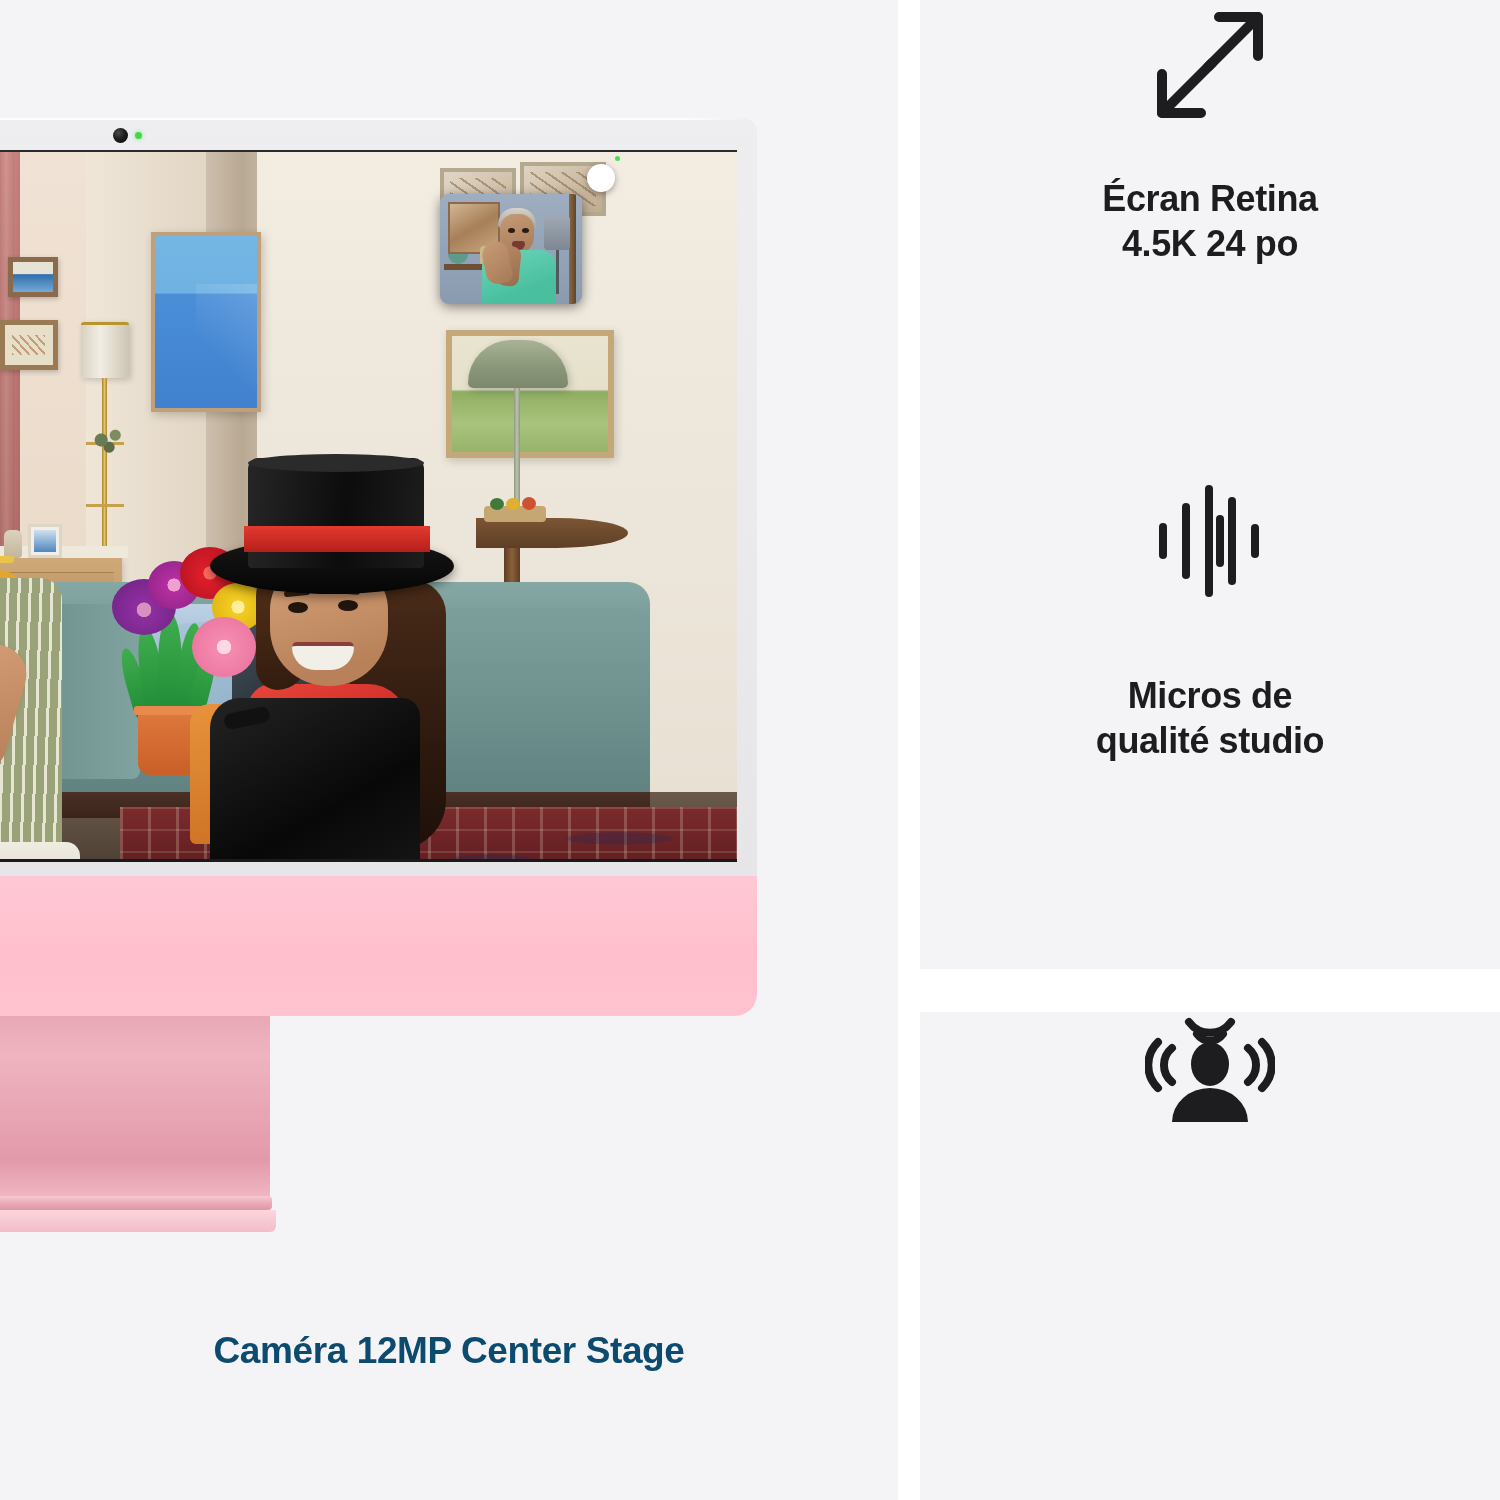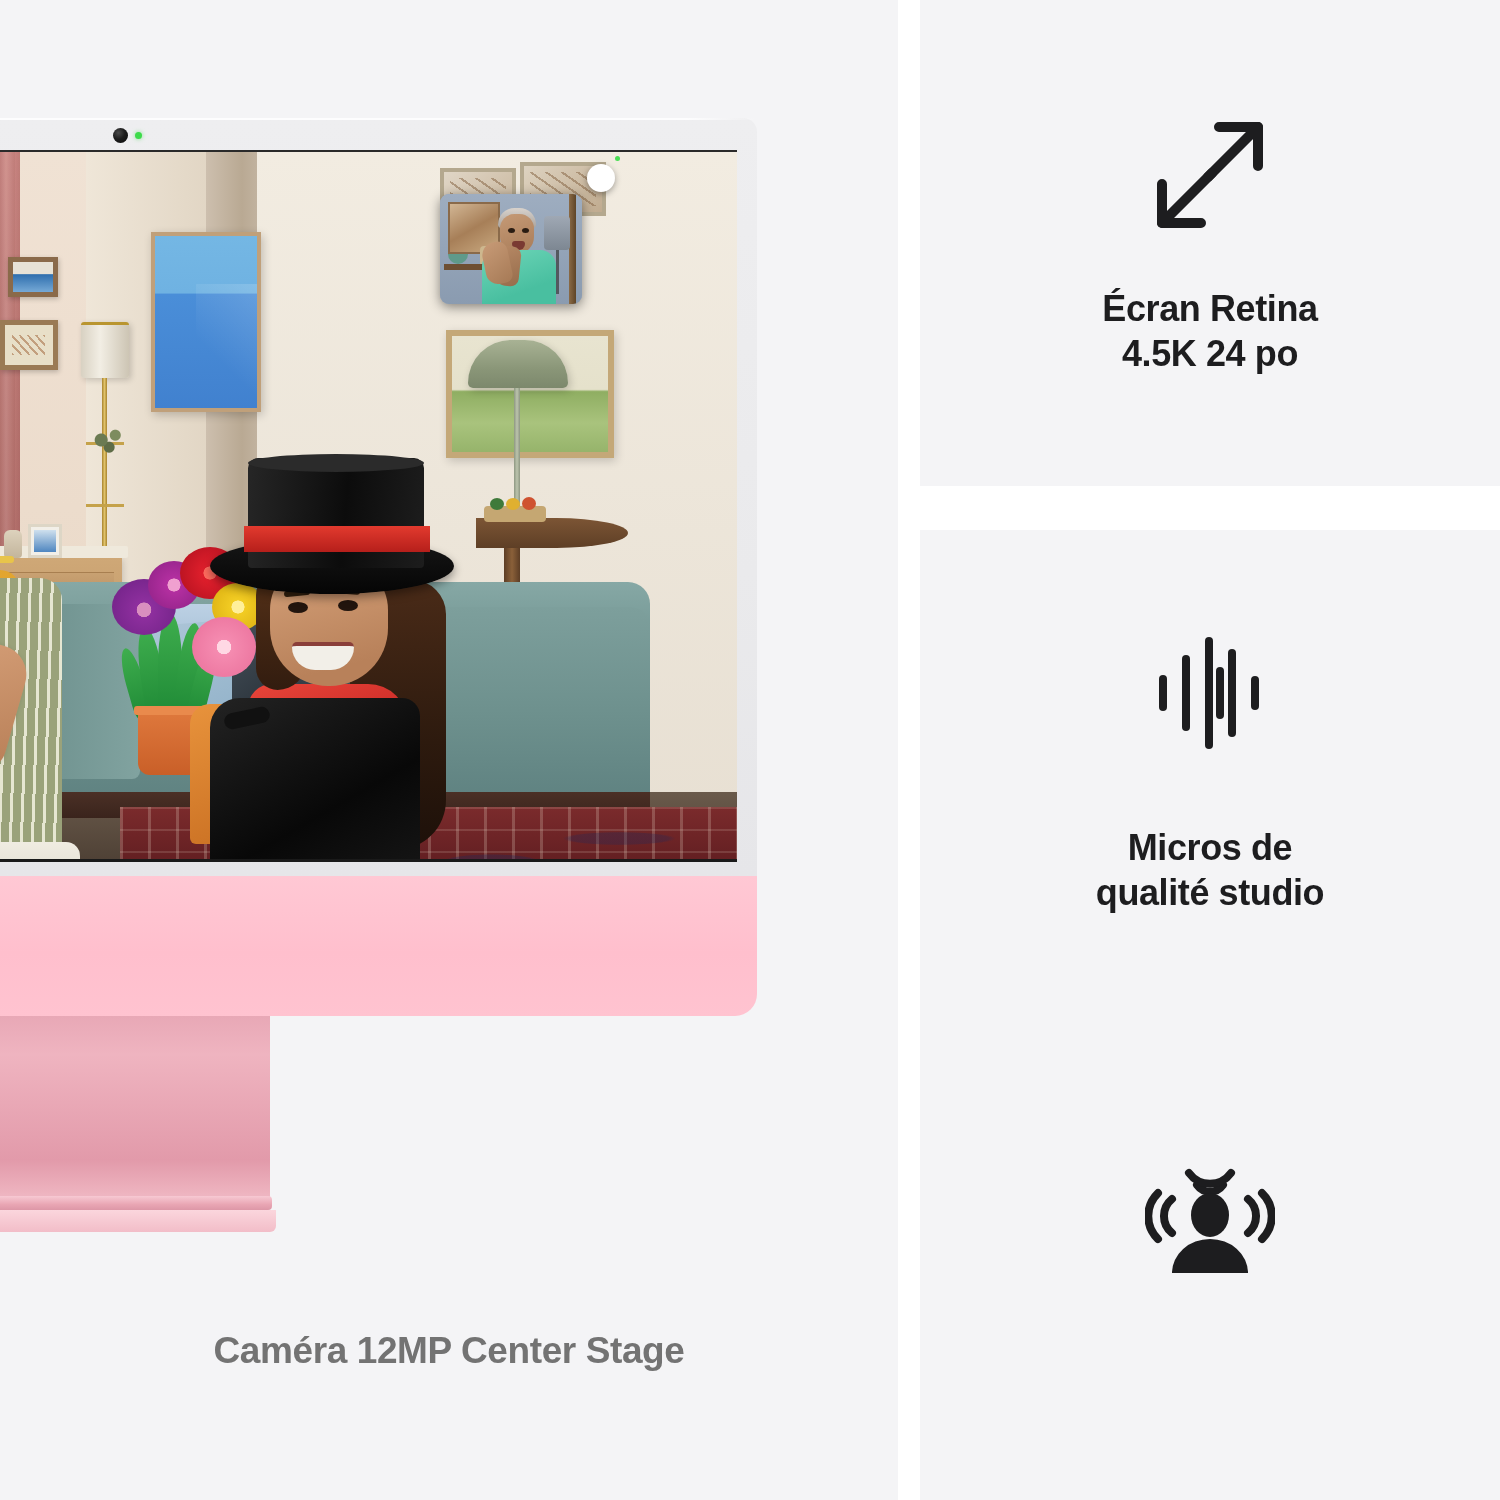--- a/index.html
+++ b/index.html
@@ -366,33 +366,33 @@
   }
   #stand-foot{
     position:absolute; left:0; top:1092px; width:396px; height:22px;
     background:linear-gradient(180deg,#fbd6dd,#f2bdc8);
     border-radius:0 0 6px 6px;
   }
 
   
   #left-caption{
     position:absolute; left:0; top:1330px; width:898px;
-    text-align:center; font-size:37px; font-weight:700; color:#737373;
+    text-align:center; font-size:37px; font-weight:700; color:#0c4a6e;
     letter-spacing:-.4px;
   }
 
   
   .rpanel{
     position:absolute; left:920px; width:580px;
     background:#f4f4f6;
     display:flex; flex-direction:column;
-    align-items:center; justify-content:center;
+    align-items:center; justify-content:flex-start;
   }
   #panel-display{ top:0;    height:486px; }
-  #panel-mics{    top:530px; height:488px; }
+  #panel-mics{    top:481px; height:488px; }
   #panel-speakers{ top:1012px; height:488px; }
 
   .picon{ display:block; margin-bottom:46px; }
   #panel-mics .picon{ margin-bottom:72px; }
   #panel-speakers .picon{ margin-bottom:56px; }
 
   .ptitle{
     font-size:36px; font-weight:700; color:#1d1d1f;
     text-align:center; line-height:1.26; letter-spacing:-.4px;
     white-space:pre-line;

